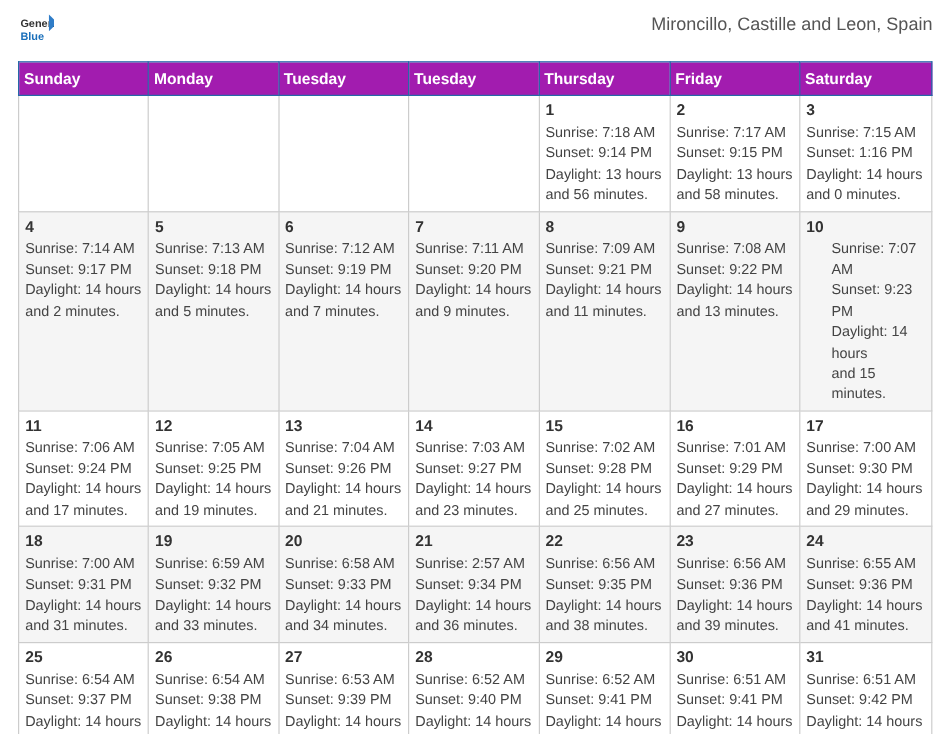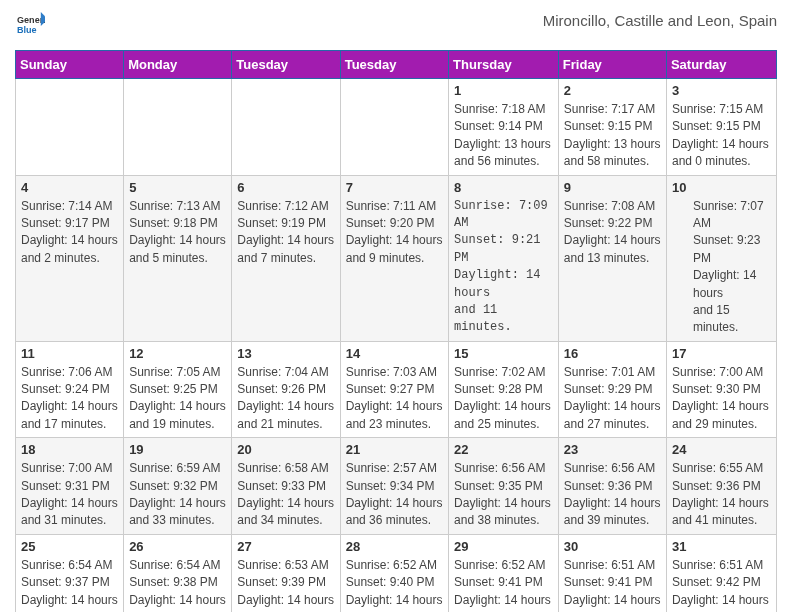--- a/index.html
+++ b/index.html
@@ -142,21 +142,21 @@
         <td>
           <div class="day-number">2</div>
           <div class="day-info" style="white-space: pre-line;">Sunrise: 7:17 AM
 Sunset: 9:15 PM
 Daylight: 13 hours
 and 58 minutes.</div>
         </td>
         <td>
           <div class="day-number">3</div>
           <div class="day-info" style="white-space: pre-line;">Sunrise: 7:15 AM
-Sunset: 9:15 PM
+Sunset: 1:16 PM
 Daylight: 14 hours
 and 0 minutes.</div>
         </td>
       </tr>
       <tr>
         <td>
           <div class="day-number">4</div>
           <div class="day-info" style="white-space: pre-line;">Sunrise: 7:14 AM
 Sunset: 9:17 PM
 Daylight: 14 hours
@@ -178,21 +178,21 @@
         </td>
         <td>
           <div class="day-number">7</div>
           <div class="day-info" style="white-space: pre-line;">Sunrise: 7:11 AM
 Sunset: 9:20 PM
 Daylight: 14 hours
 and 9 minutes.</div>
         </td>
         <td>
           <div class="day-number">8</div>
-          <div class="day-info" style="white-space: pre-line; font-family: Liberation Mono, monospace;">Sunrise: 7:09 AM
+          <div class="day-info" style="white-space: pre-line;">Sunrise: 7:09 AM
 Sunset: 9:21 PM
 Daylight: 14 hours
 and 11 minutes.</div>
         </td>
         <td>
           <div class="day-number">9</div>
           <div class="day-info" style="white-space: pre-line;">Sunrise: 7:08 AM
 Sunset: 9:22 PM
 Daylight: 14 hours
 and 13 minutes.</div>

